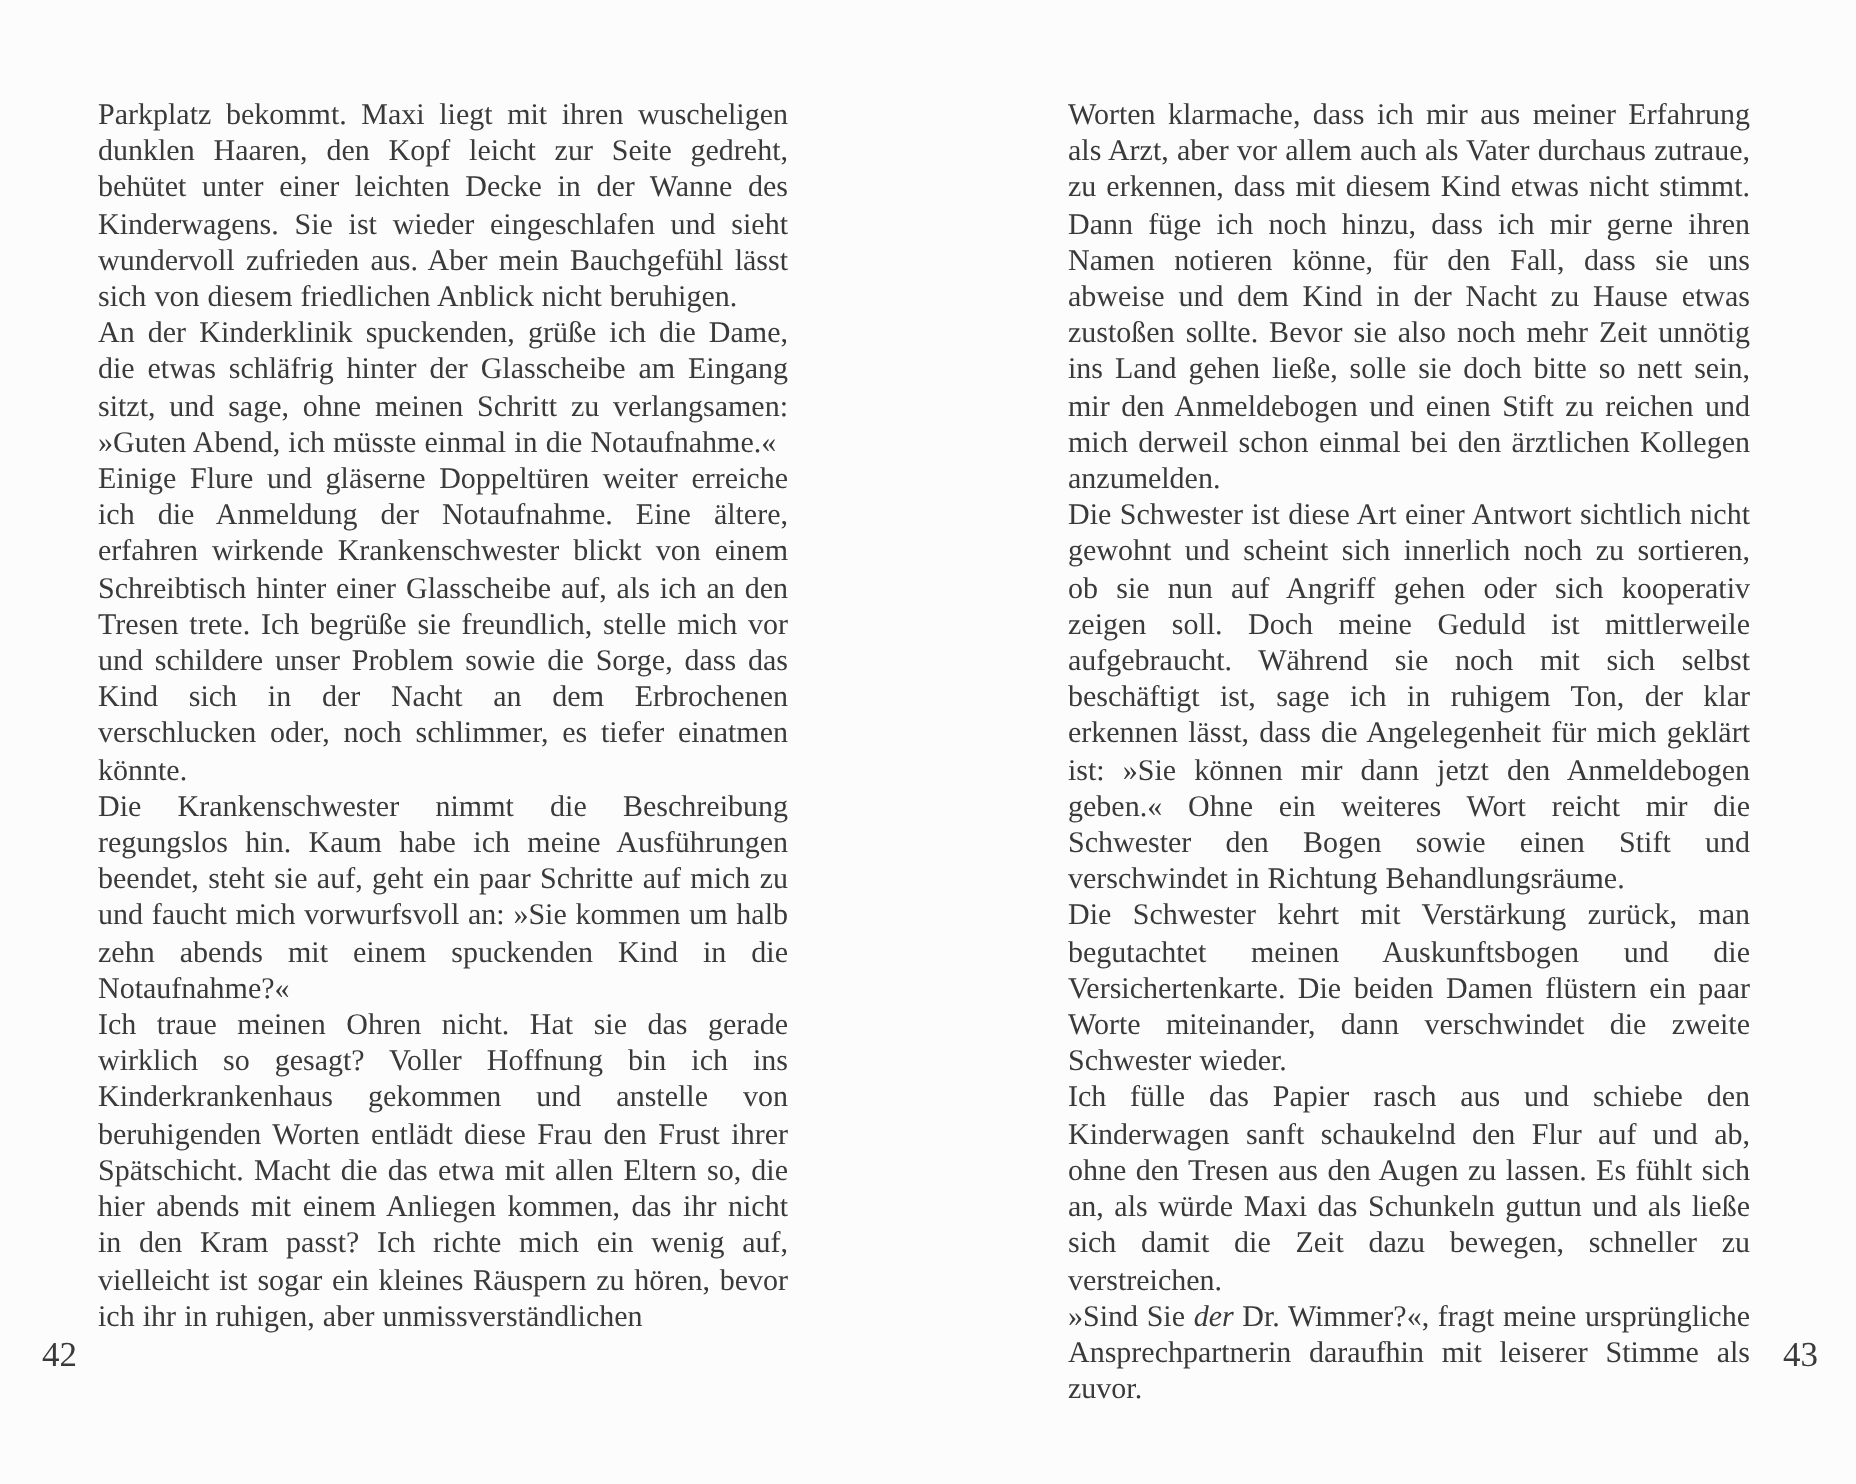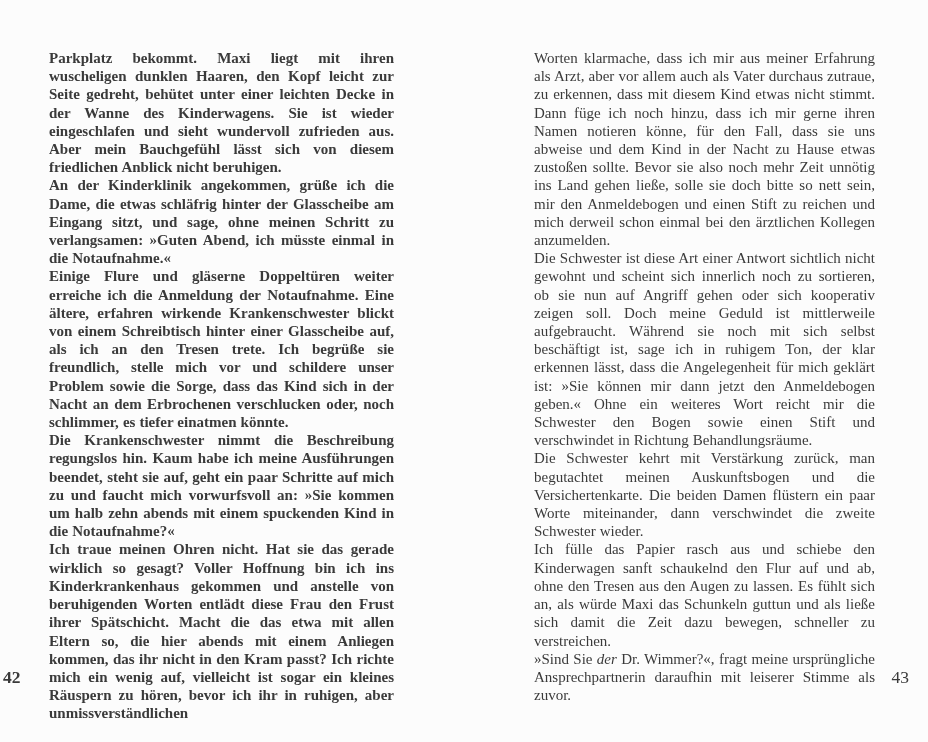--- a/index.html
+++ b/index.html
@@ -22,45 +22,45 @@
   .page {
     position: absolute;
     top: 49px;
     text-align: justify;
     font-size: 15px;
     line-height: 18.2px;
     hyphens: auto;
     -webkit-hyphens: auto;
     word-spacing: 0.02em;
   }
-  .page-left  { left: 49px;  width: 345px; font-weight: bold; }
+  .page-left  { left: 49px;  width: 345px; }
   .page-right { left: 534px; width: 341px; }
   .page p {
     margin: 0;
     padding: 0;
   }
   .italic { font-style: italic; }
   .pagenum {
     position: absolute;
     top: 666px;
     font-size: 17.5px;
     line-height: 22px;
     color: var(--ink, #3a3a3a);
   }
-  .pagenum-left  { left: 3px; font-weight: bold; }
+  .pagenum-left  { left: 21px; }
   .pagenum-right { right: 19px; }
 </style>
 </head>
 <body>
 
 <div class="spread">
 
   <div class="page page-left" lang="de">
     <p>Parkplatz bekommt. Maxi liegt mit ihren wuscheligen dunklen Haaren, den Kopf leicht zur Seite gedreht, behütet unter einer leichten Decke in der Wanne des Kinderwagens. Sie ist wieder eingeschlafen und sieht wundervoll zufrieden aus. Aber mein Bauchgefühl lässt sich von diesem friedlichen Anblick nicht beruhigen.</p>
-    <p>An der Kinderklinik angekommen, grüße ich die Dame, die etwas schläfrig hinter der Glasscheibe am Eingang sitzt, und sage, ohne meinen Schritt zu verlangsamen: »Guten Abend, ich müsste einmal in die Notaufnahme.«</p>
+    <p>An der Kinderklinik spuckenden, grüße ich die Dame, die etwas schläfrig hinter der Glasscheibe am Eingang sitzt, und sage, ohne meinen Schritt zu verlangsamen: »Guten Abend, ich müsste einmal in die Notaufnahme.«</p>
     <p>Einige Flure und gläserne Doppeltüren weiter erreiche ich die Anmeldung der Notaufnahme. Eine ältere, erfahren wirkende Krankenschwester blickt von einem Schreibtisch hinter einer Glasscheibe auf, als ich an den Tresen trete. Ich begrüße sie freundlich, stelle mich vor und schildere unser Problem sowie die Sorge, dass das Kind sich in der Nacht an dem Erbrochenen verschlucken oder, noch schlimmer, es tiefer einatmen könnte.</p>
     <p>Die Krankenschwester nimmt die Beschreibung regungslos hin. Kaum habe ich meine Ausführungen beendet, steht sie auf, geht ein paar Schritte auf mich zu und faucht mich vorwurfsvoll an: »Sie kommen um halb zehn abends mit einem spuckenden Kind in die Notaufnahme?«</p>
     <p>Ich traue meinen Ohren nicht. Hat sie das gerade wirklich so gesagt? Voller Hoffnung bin ich ins Kinderkrankenhaus gekommen und anstelle von beruhigenden Worten entlädt diese Frau den Frust ihrer Spätschicht. Macht die das etwa mit allen Eltern so, die hier abends mit einem Anliegen kommen, das ihr nicht in den Kram passt? Ich richte mich ein wenig auf, vielleicht ist sogar ein kleines Räuspern zu hören, bevor ich ihr in ruhigen, aber unmissverständlichen</p>
   </div>
 
   <div class="page page-right" lang="de">
     <p>Worten klarmache, dass ich mir aus meiner Erfahrung als Arzt, aber vor allem auch als Vater durchaus zutraue, zu erkennen, dass mit diesem Kind etwas nicht stimmt. Dann füge ich noch hinzu, dass ich mir gerne ihren Namen notieren könne, für den Fall, dass sie uns abweise und dem Kind in der Nacht zu Hause etwas zustoßen sollte. Bevor sie also noch mehr Zeit unnötig ins Land gehen ließe, solle sie doch bitte so nett sein, mir den Anmeldebogen und einen Stift zu reichen und mich derweil schon einmal bei den ärztlichen Kollegen anzumelden.</p>
     <p>Die Schwester ist diese Art einer Antwort sichtlich nicht gewohnt und scheint sich innerlich noch zu sortieren, ob sie nun auf Angriff gehen oder sich kooperativ zeigen soll. Doch meine Geduld ist mittlerweile aufgebraucht. Während sie noch mit sich selbst beschäftigt ist, sage ich in ruhigem Ton, der klar erkennen lässt, dass die Angelegenheit für mich geklärt ist: »Sie können mir dann jetzt den Anmeldebogen geben.« Ohne ein weiteres Wort reicht mir die Schwester den Bogen sowie einen Stift und verschwindet in Richtung Behandlungsräume.</p>
     <p>Die Schwester kehrt mit Verstärkung zurück, man begutachtet meinen Auskunftsbogen und die Versichertenkarte. Die beiden Damen flüstern ein paar Worte miteinander, dann verschwindet die zweite Schwester wieder.</p>
     <p>Ich fülle das Papier rasch aus und schiebe den Kinderwagen sanft schaukelnd den Flur auf und ab, ohne den Tresen aus den Augen zu lassen. Es fühlt sich an, als würde Maxi das Schunkeln guttun und als ließe sich damit die Zeit dazu bewegen, schneller zu verstreichen.</p>

